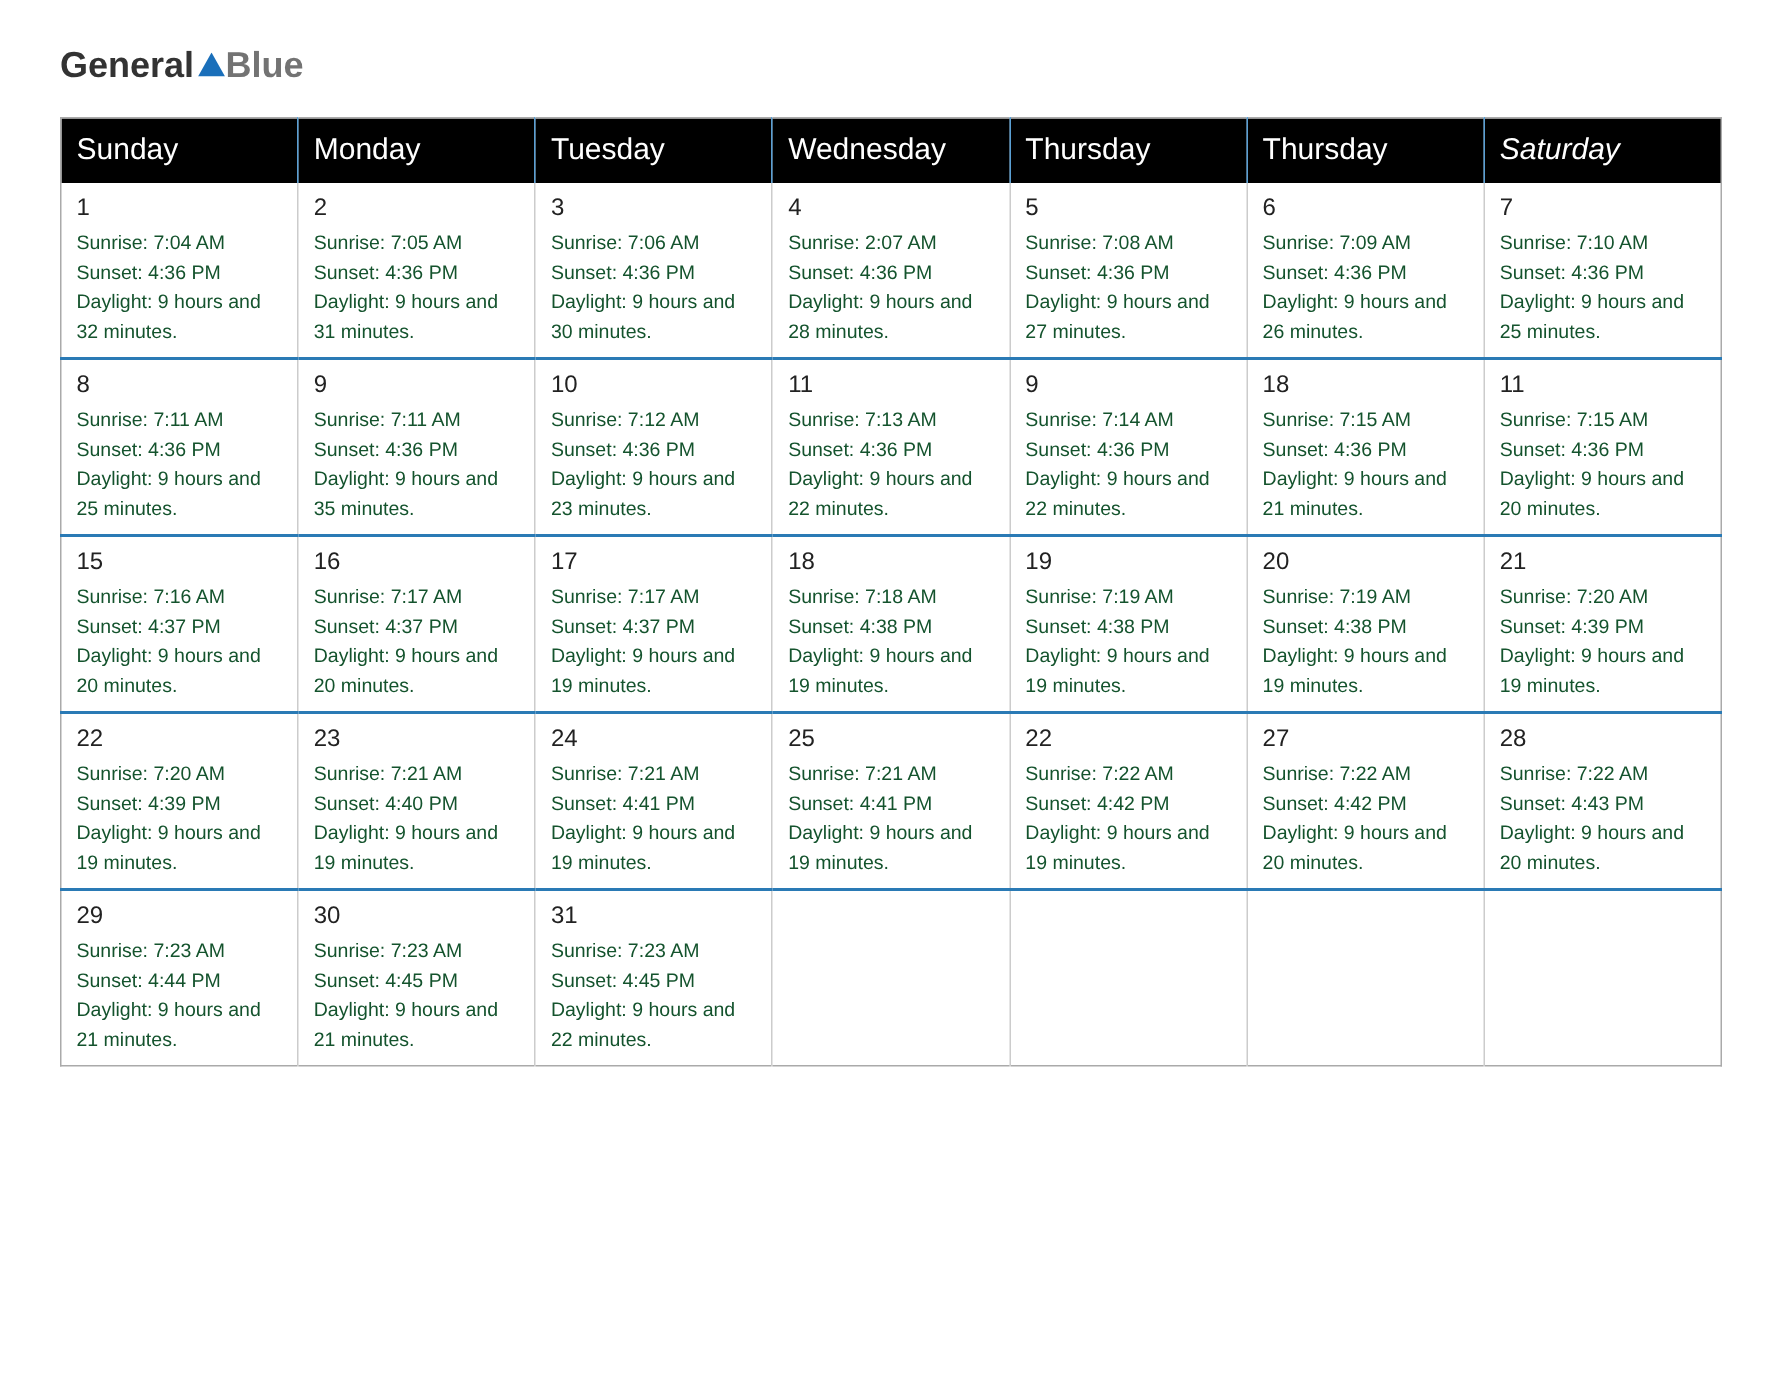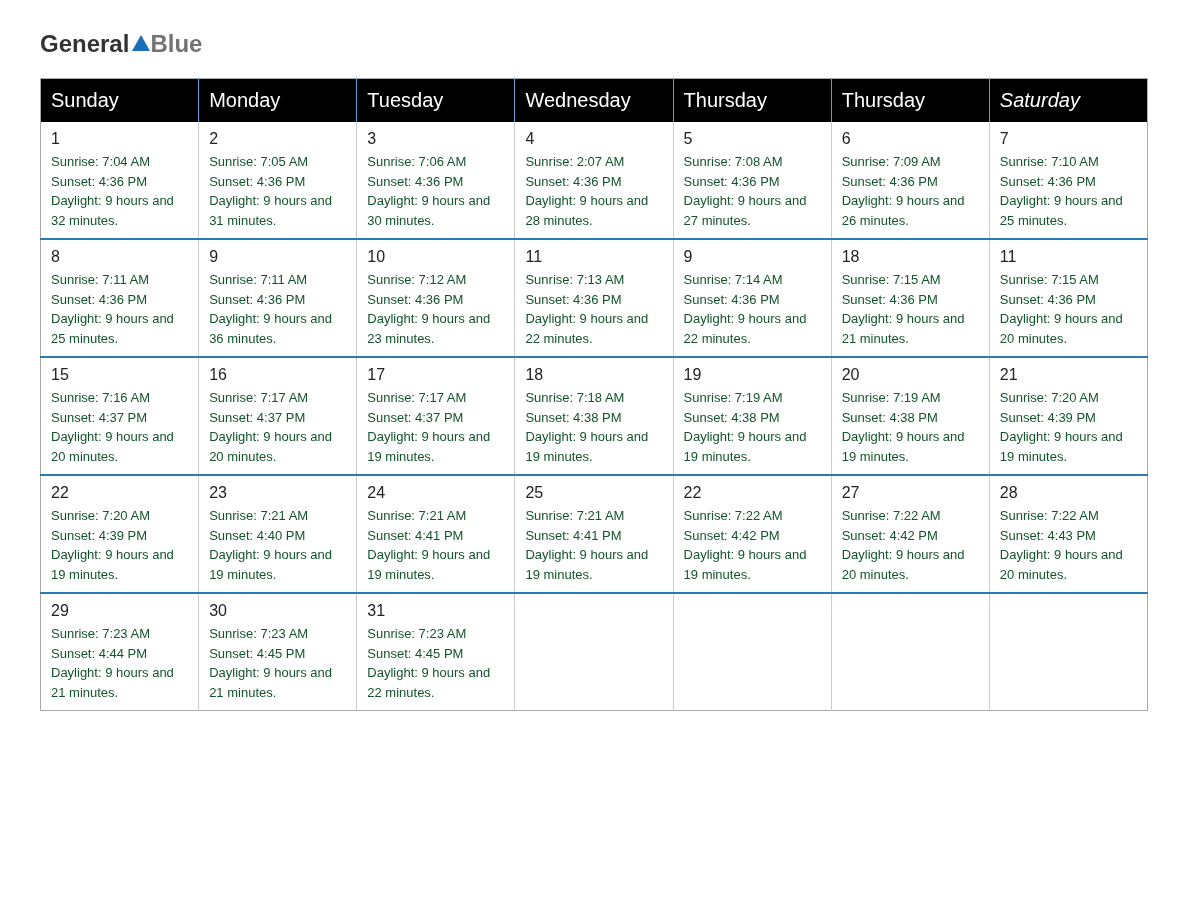--- a/index.html
+++ b/index.html
@@ -186,21 +186,21 @@
             <span>Sunrise: 7:11 AM</span><br>
             <span>Sunset: 4:36 PM</span><br>
             <span>Daylight: 9 hours and 25 minutes.</span>
           </div>
         </td>
         <td>
           <span class="day-number">9</span>
           <div class="day-info">
             <span>Sunrise: 7:11 AM</span><br>
             <span>Sunset: 4:36 PM</span><br>
-            <span>Daylight: 9 hours and 36 minutes.</span>
+            <span>Daylight: 9 hours and 35 minutes.</span>
           </div>
         </td>
         <td>
           <span class="day-number">10</span>
           <div class="day-info">
             <span>Sunrise: 7:12 AM</span><br>
             <span>Sunset: 4:36 PM</span><br>
             <span>Daylight: 9 hours and 23 minutes.</span>
           </div>
         </td>

